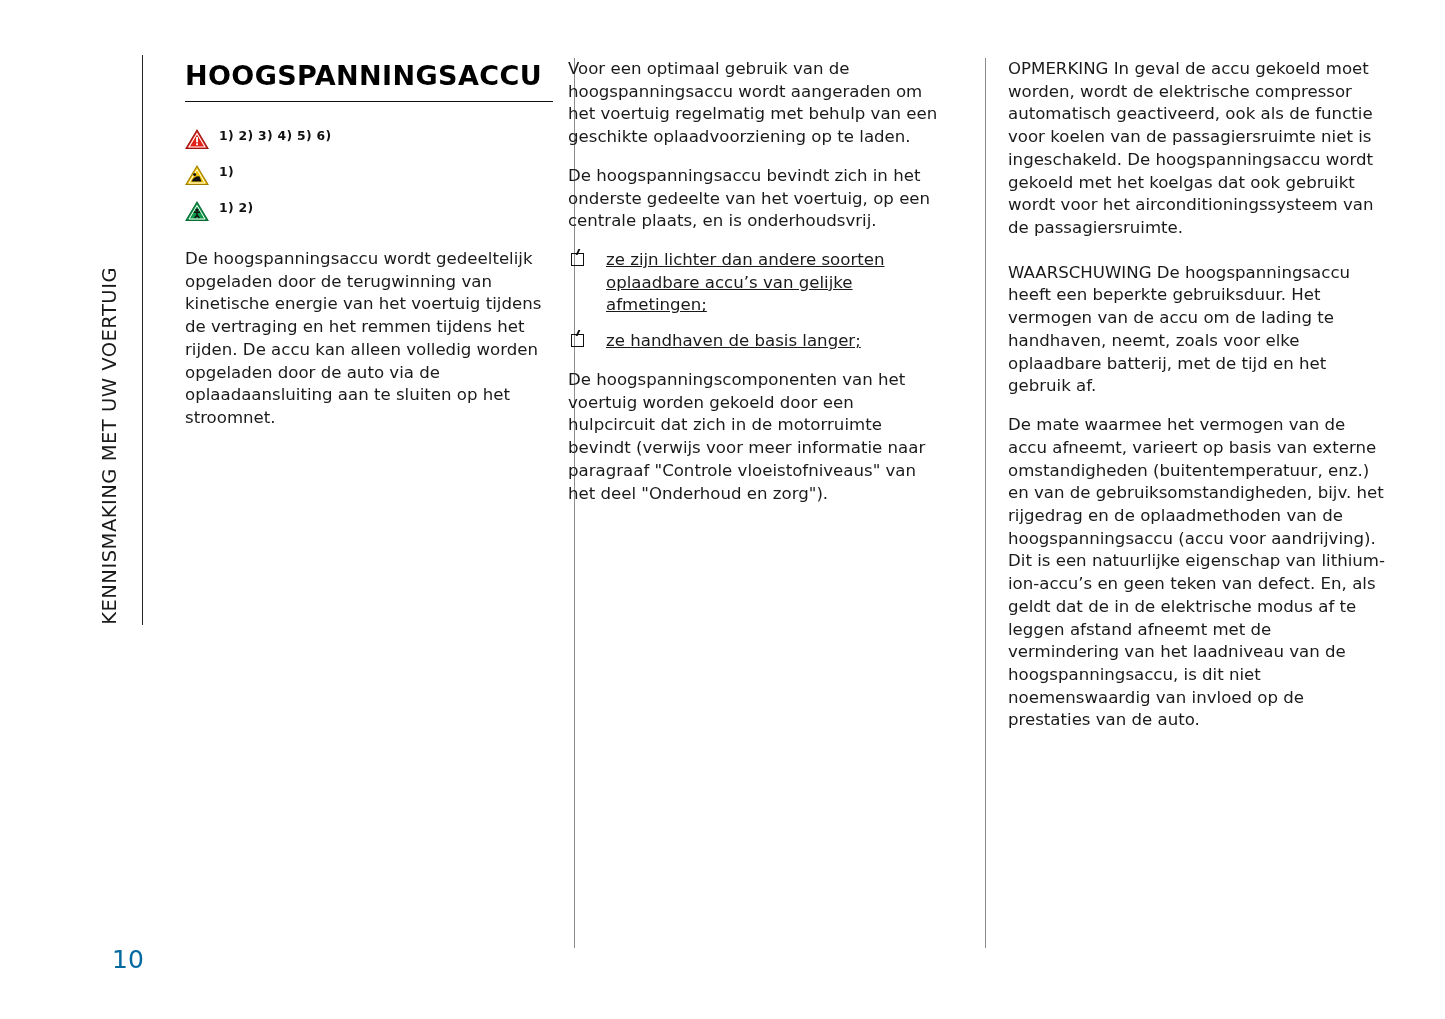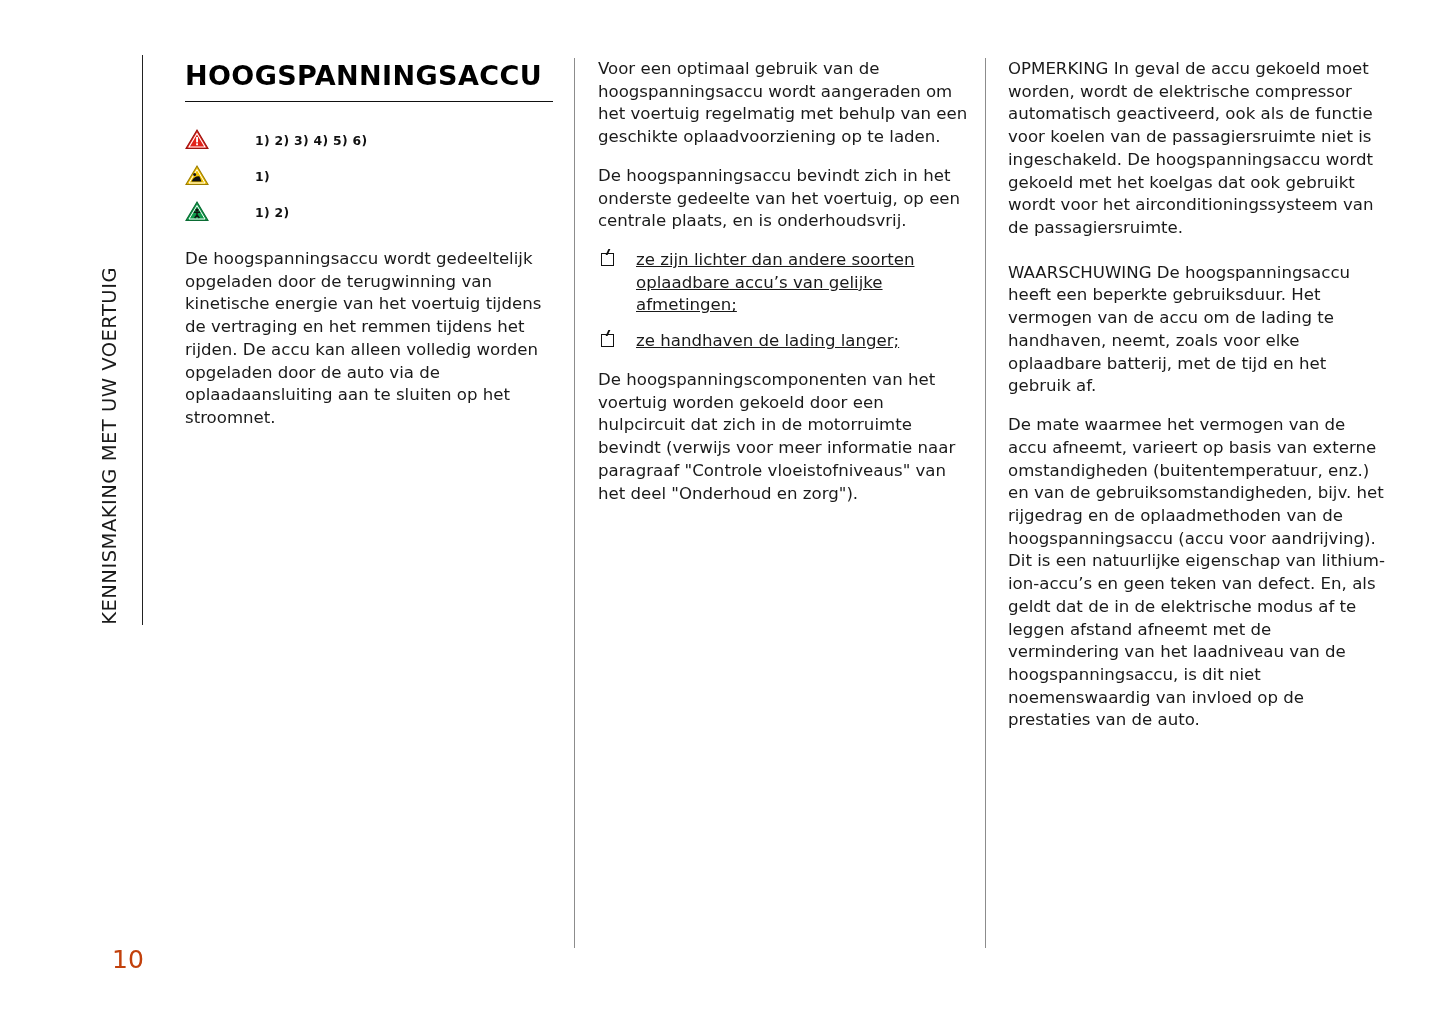--- a/index.html
+++ b/index.html
@@ -45,21 +45,21 @@
     position: absolute;
     top: 58px;
     font-size: 16.6px;
     line-height: 1.37;
     color: #1a1a1a;
   }
   .col p {
     margin: 0 0 16px 0;
   }
   .col-1 { left: 185px;  width: 368px; }
-  .col-2 { left: 598px;  width: 370px; padding-left: 0; }
+  .col-2 { left: 568px;  width: 370px; padding-left: 0; }
   .col-3 { left: 1008px; width: 378px; }
 
   .col-divider {
     position: absolute;
     top: 58px;
     width: 0;
     border-left: 1px solid #8c8c8c;
     height: 890px;
   }
   .div-1 { left: 574px; }
@@ -79,24 +79,23 @@
     margin: 0 0 26px 0;
     width: 100%;
   }
 
   
   .symbols {
     margin: 0 0 26px 0;
   }
   .symbol-row {
     display: flex;
-    align-items: flex-end;
+    align-items: flex-start;
     margin-bottom: 14px;
     height: 22px;
-    gap: 36px;
   }
   .symbol-row .refs {
     font-size: 12.4px;
     font-weight: bold;
     margin-left: 10px;
     color: #111;
     letter-spacing: 0.3px;
   }
   .tri {
     width: 24px;
@@ -139,21 +138,21 @@
   }
 
   .gap-sm { height: 6px; }
 
   
   .page-number {
     position: absolute;
     left: 112px;
     top: 945px;
     font-size: 25px;
-    color: #c2410c;
+    color: #0369a1;
   }
 </style>
 </head>
 <body>
 
 <div class="side-tab">
   <div class="side-tab-label">KENNISMAKING MET UW VOERTUIG</div>
 </div>
 
 <div class="col-divider div-1"></div>
@@ -210,21 +209,21 @@
   <p>Voor een optimaal gebruik van de hoogspanningsaccu wordt aangeraden om het voertuig regelmatig met behulp van een geschikte oplaadvoorziening op te laden.</p>
   <p>De hoogspanningsaccu bevindt zich in het onderste gedeelte van het voertuig, op een centrale plaats, en is onderhoudsvrij.</p>
 
   <ul class="squares">
     <li>
       <span class="sq"></span>
       <span>ze zijn lichter dan andere soorten oplaadbare accu’s van gelijke afmetingen;</span>
     </li>
     <li>
       <span class="sq"></span>
-      <span>ze handhaven de lading langer;</span>
+      <span>ze handhaven de basis langer;</span>
     </li>
   </ul>
 
   <p>De hoogspanningscomponenten van het voertuig worden gekoeld door een hulpcircuit dat zich in de motorruimte bevindt (verwijs voor meer informatie naar paragraaf "Controle vloeistofniveaus" van het deel "Onderhoud en zorg").</p>
 </div>
 
 <div class="col col-3">
   <p><span>OPMERKING</span><span> In geval de accu gekoeld moet worden, wordt de elektrische compressor automatisch geactiveerd, ook als de functie voor koelen van de passagiersruimte niet is ingeschakeld. De hoogspanningsaccu wordt gekoeld met het koelgas dat ook gebruikt wordt voor het airconditioningssysteem van de passagiersruimte.</span></p>
   <div class="gap-sm"></div>
   <p><span>WAARSCHUWING</span><span> De hoogspanningsaccu heeft een beperkte gebruiksduur. Het vermogen van de accu om de lading te handhaven, neemt, zoals voor elke oplaadbare batterij, met de tijd en het gebruik af.</span></p>

